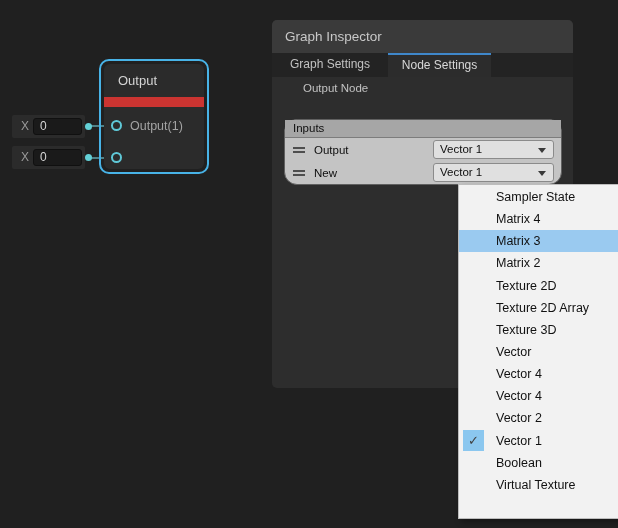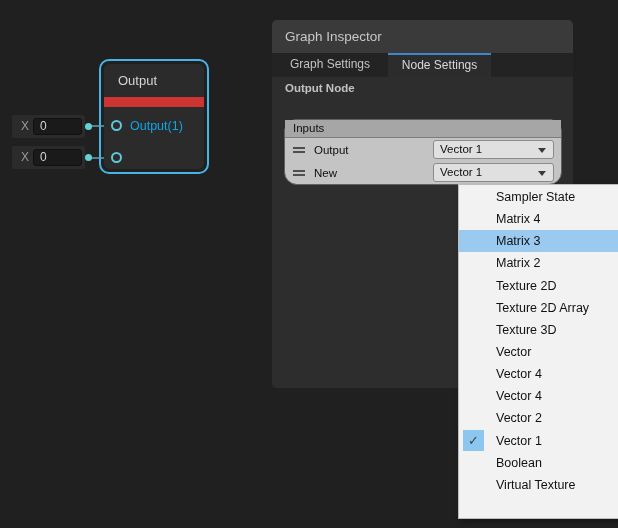--- a/index.html
+++ b/index.html
@@ -66,21 +66,21 @@
     width: 11px; height: 11px;
     border: 2px solid #5fc8d7;
     border-radius: 50%;
     background: #2b2b2b;
   }
   .port-circle.p1 { left: 7px; top: 56px; }
   .port-circle.p2 { left: 7px; top: 88px; }
   .port-label {
     position: absolute;
     left: 26px; height: 16px; line-height: 16px;
-    color: #0ea5e9; font-size: 12.5px;
+    color: #a3a3a3; font-size: 12.5px;
     white-space: nowrap;
   }
   .port-label.l1 { top: 54px; }
   .port-label.l2 { top: 86px; margin-top: 36px; }
 
   
   .port-input {
     position: absolute;
     left: 12px; width: 73px; height: 23px;
     background: #2b2b2b;
@@ -137,22 +137,22 @@
   }
   .tab.active {
     width: 103px;
     background: #2c2c2c;
     border-top: 2px solid #3f87ca;
     color: #d8d8d8;
   }
   .tab.inactive { padding: 0 18px; line-height: 23px; }
   .section-title {
     position: absolute;
-    left: 13px; top: 62px;
-    color: #c2c2c2; font-size: 11.5px; font-weight: bold;
+    left: 31px; top: 62px;
+    color: #c2c2c2; font-size: 11.5px; font-weight: normal;
   }
 
   
   .inputs-box {
     position: absolute;
     left: 12px; top: 99px;
     width: 278px; height: 66px;
     background: #c4c4c4;
     border: 1px solid #606060;
     border-radius: 13px;

